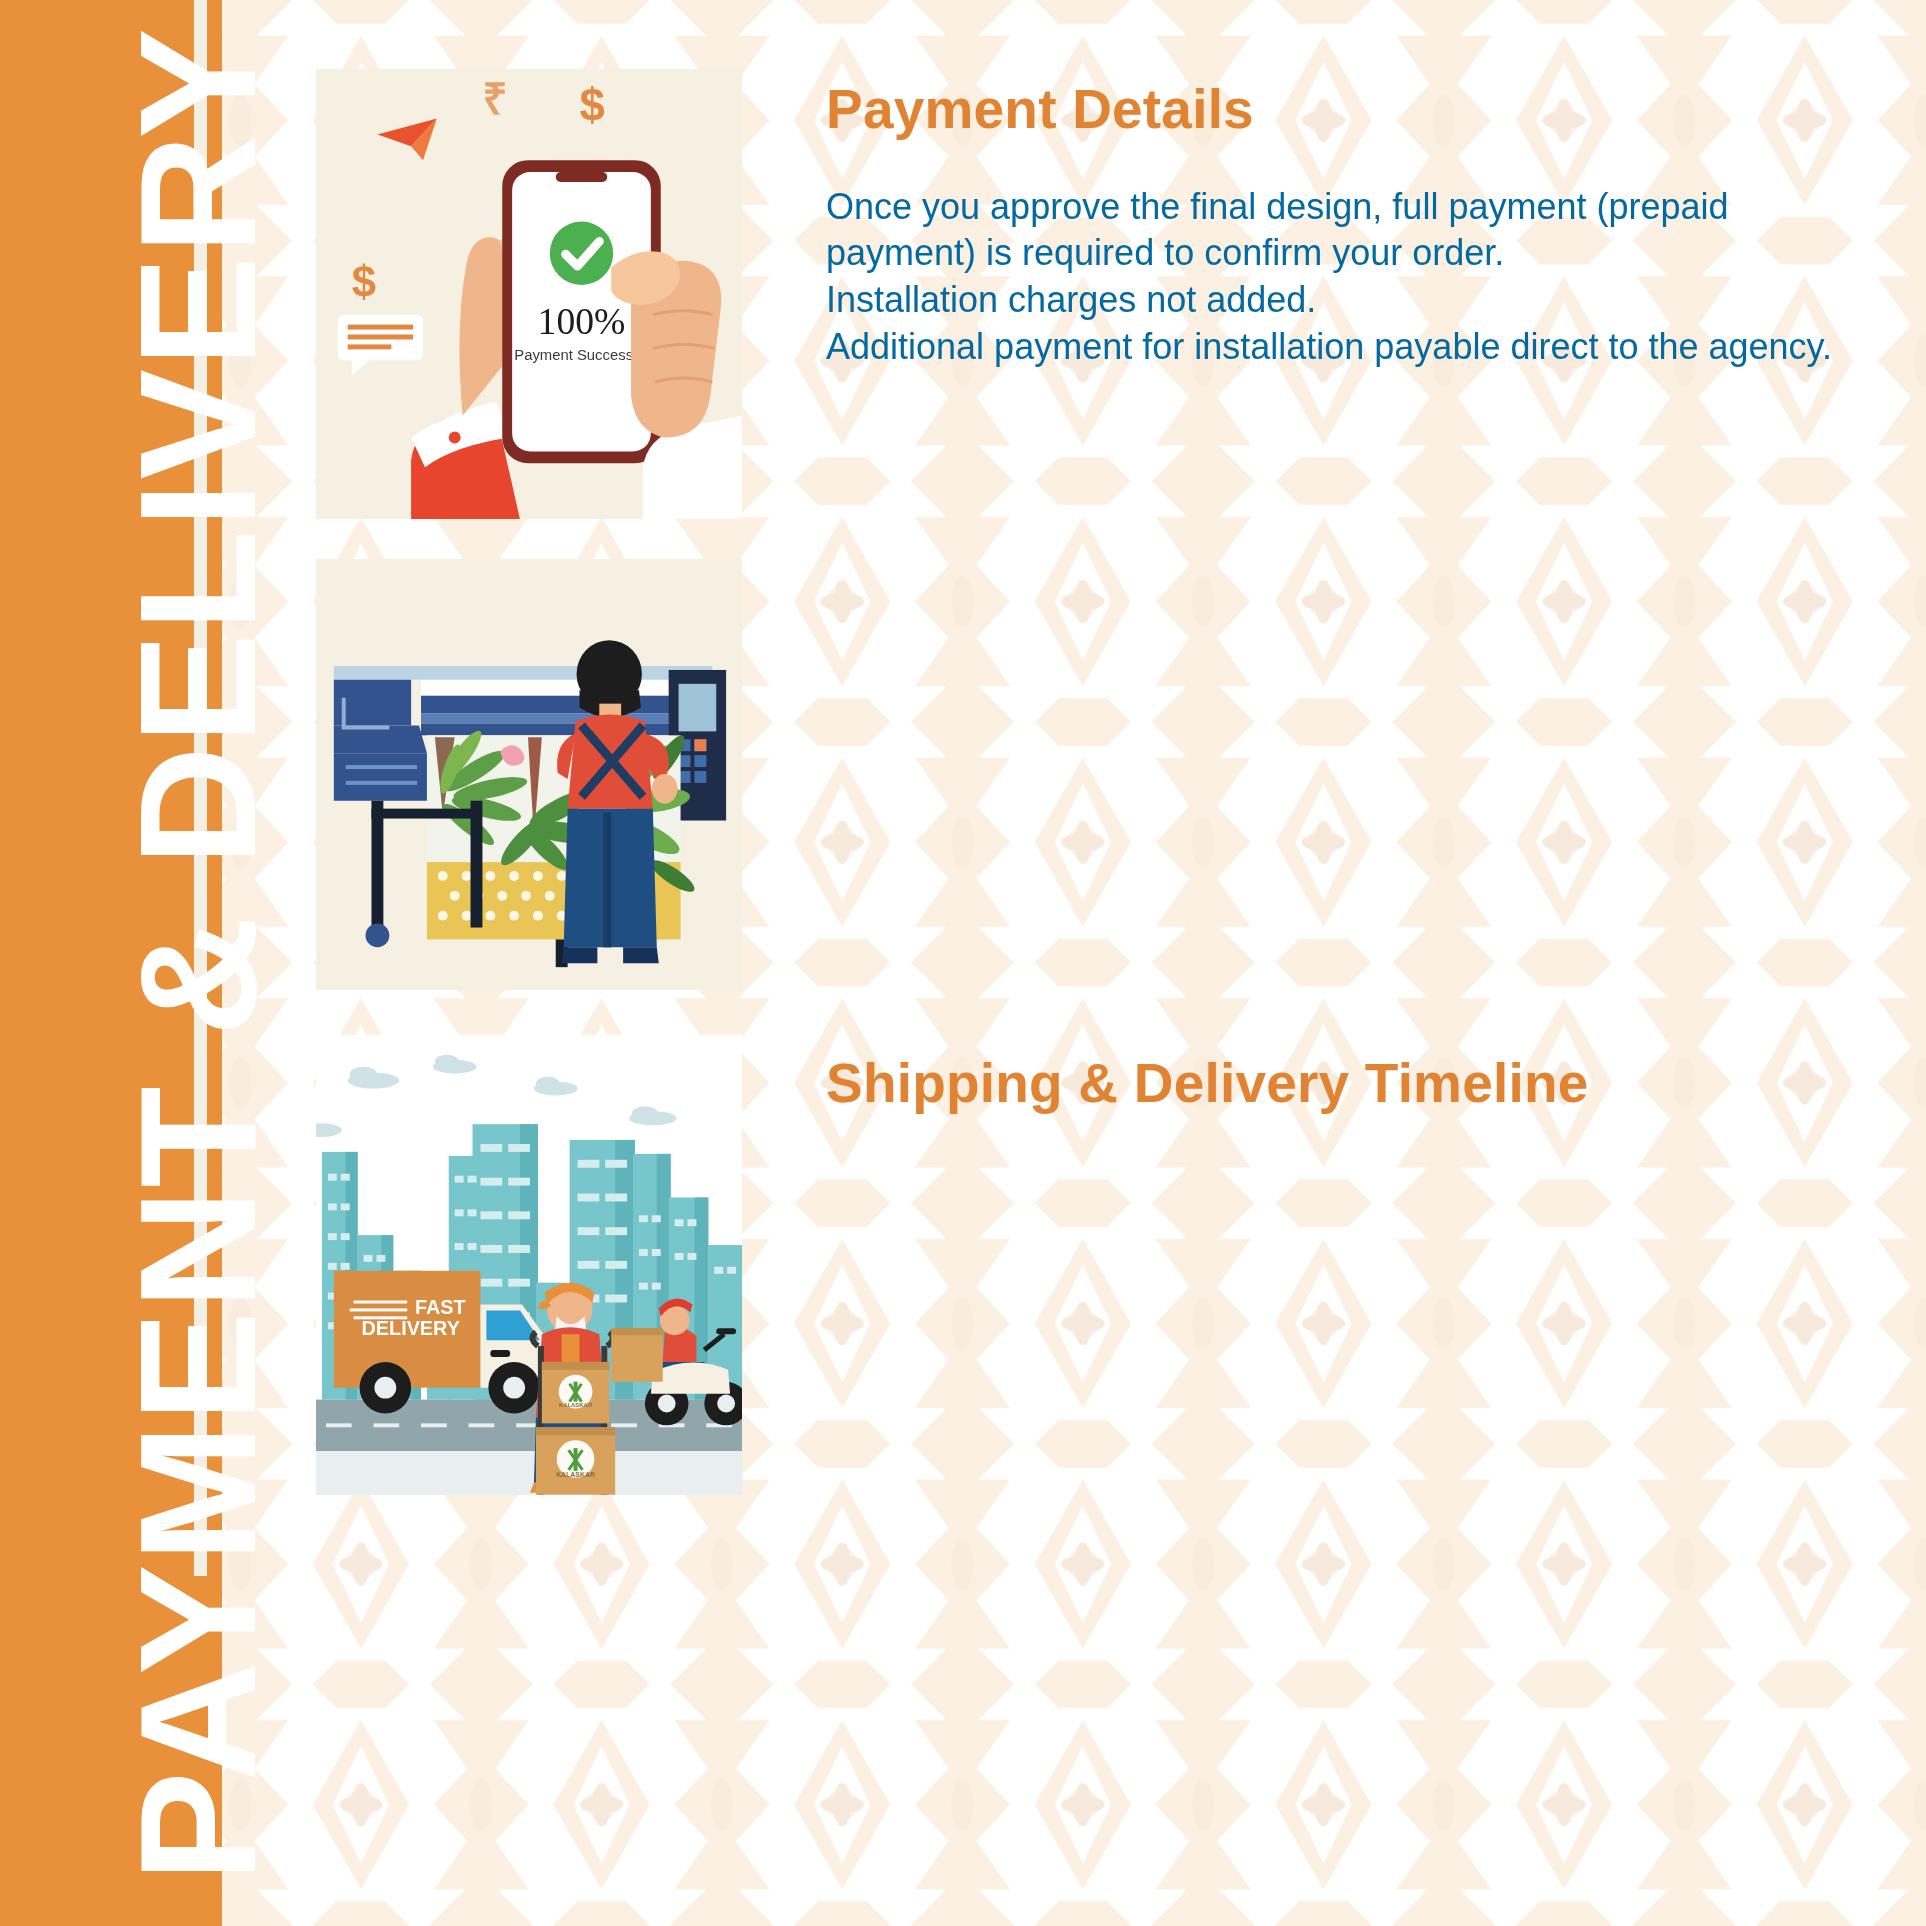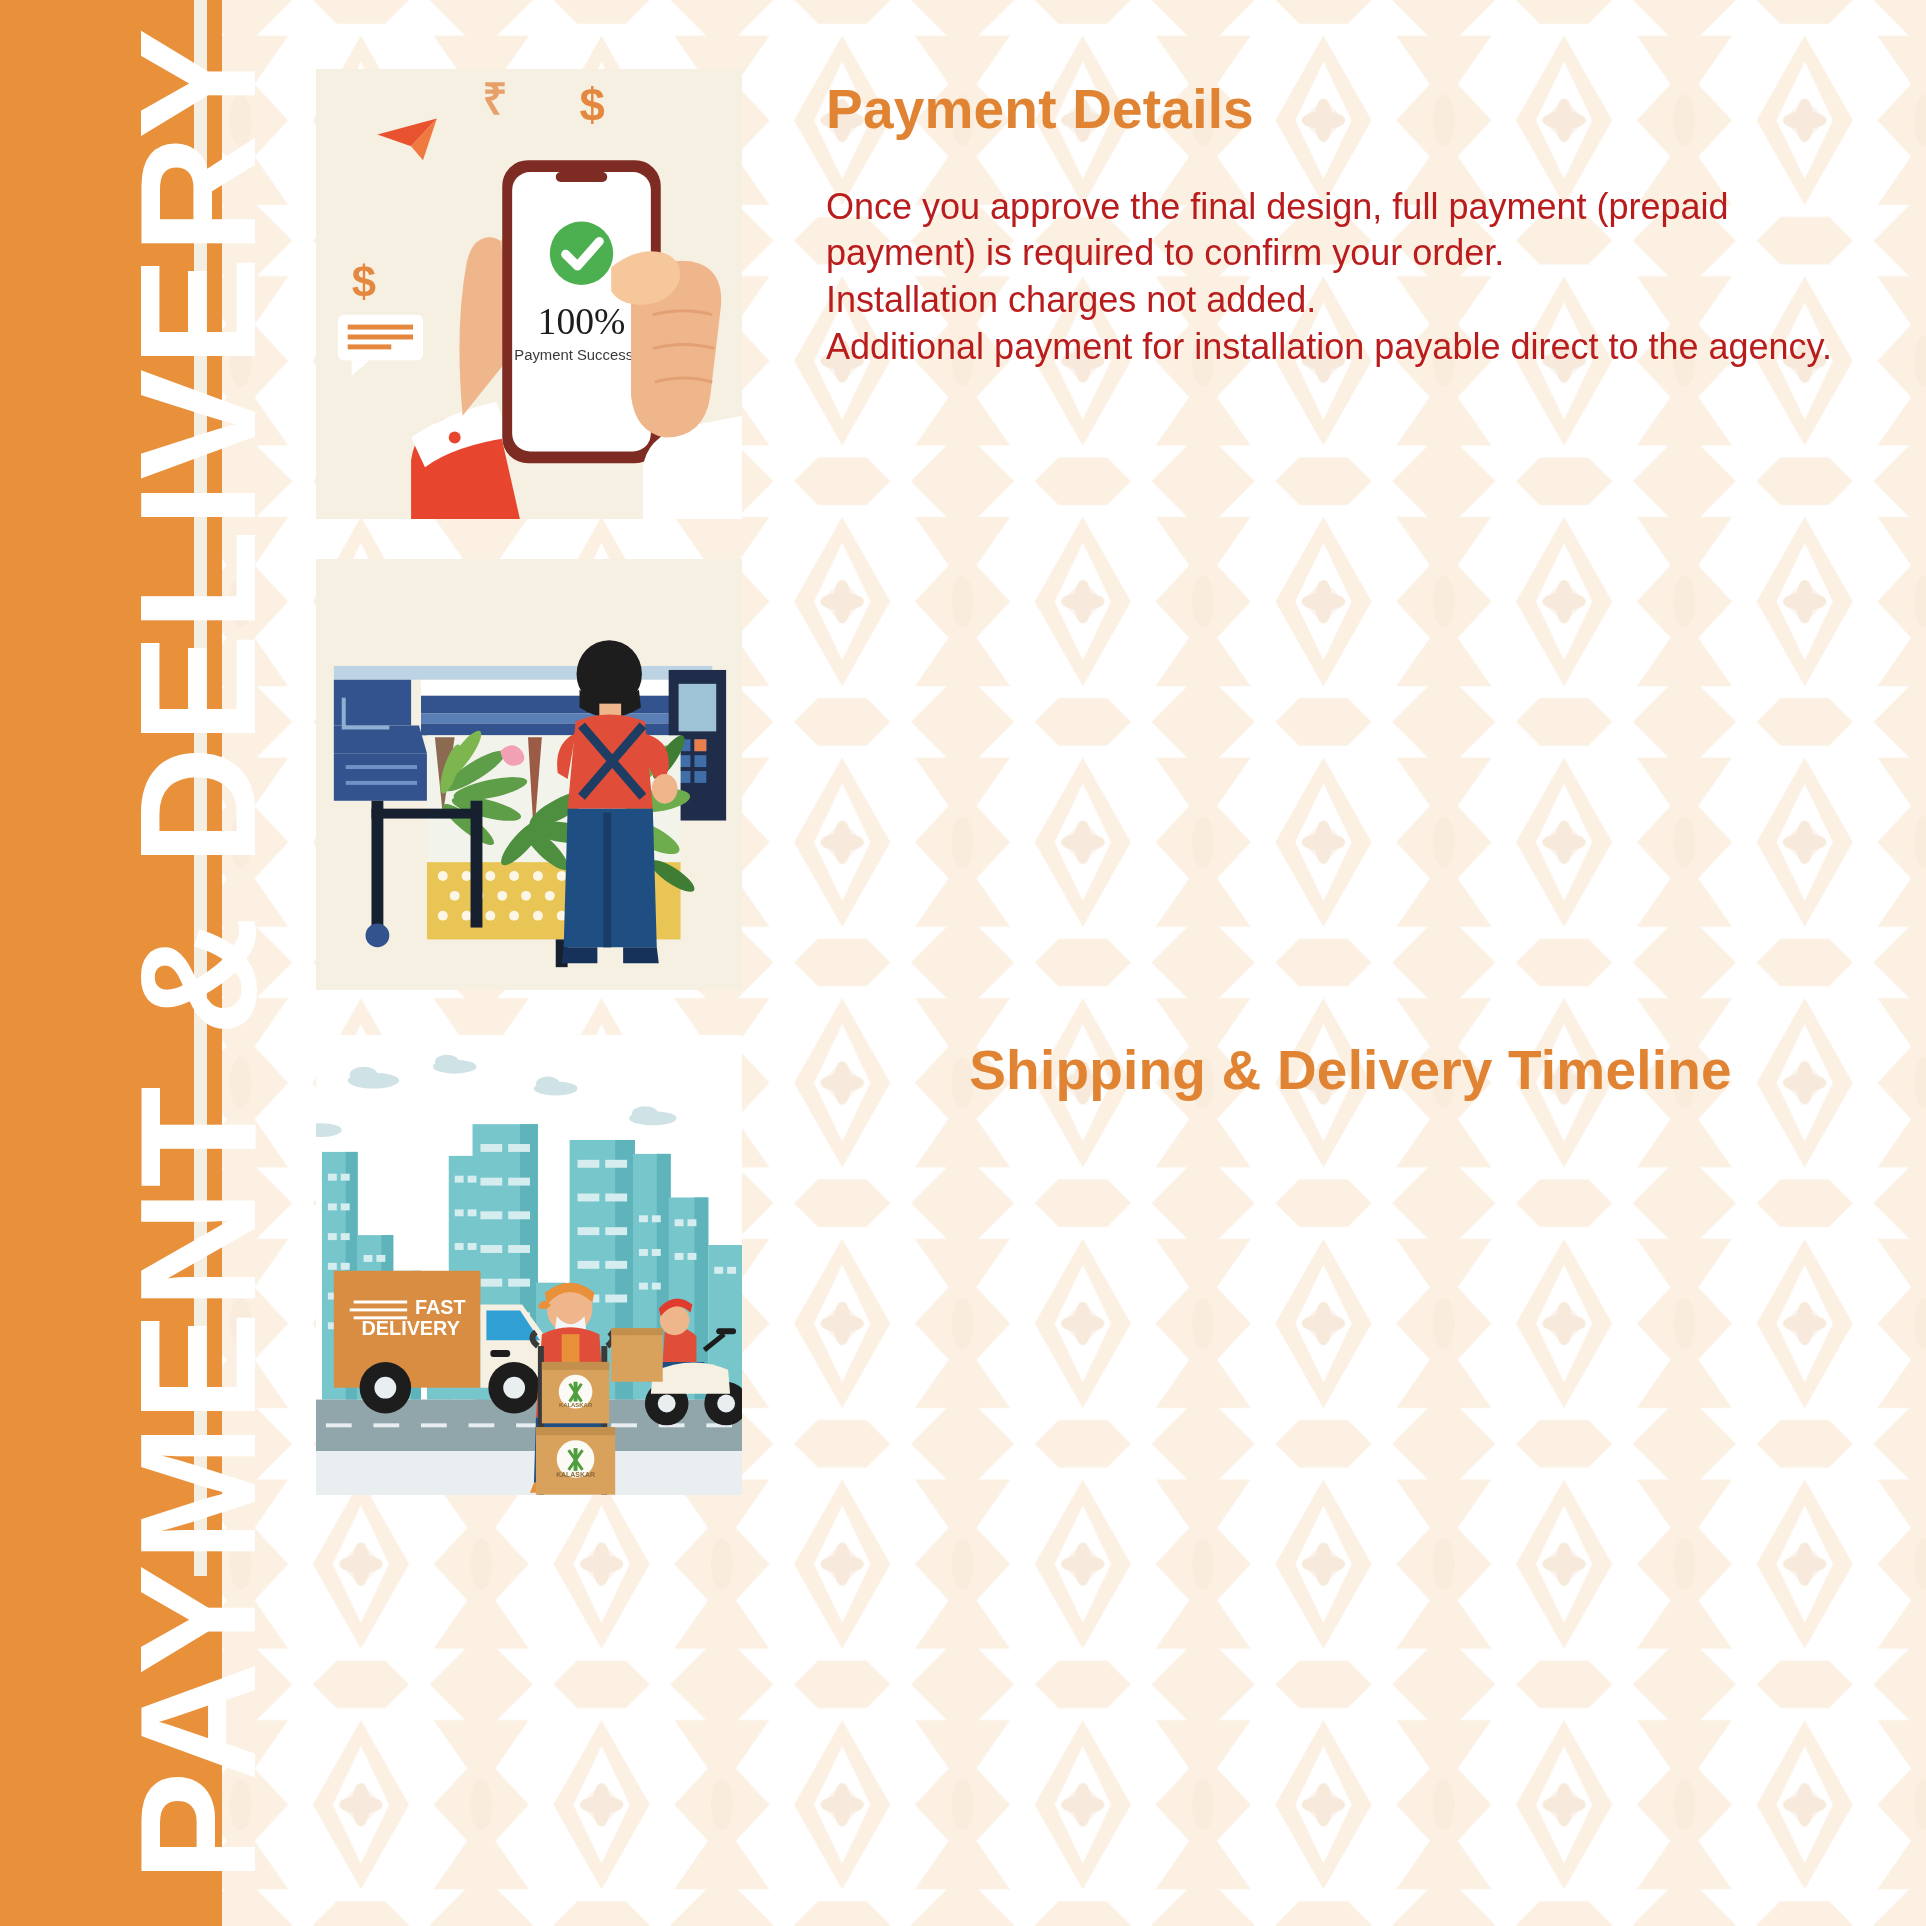--- a/index.html
+++ b/index.html
@@ -82,29 +82,29 @@
   .heading{
     color:#e08433;
     font-weight:bold;
     font-size:55px;
     letter-spacing:0.2px;
     line-height:1.1;
     font-family:"Liberation Sans", sans-serif;
   }
   .body{
     margin-top:44px;
-    color:#b91c1c;
+    color:#0369a1;
     font-size:36px;
     line-height:1.30;
     font-family:"Liberation Sans", sans-serif;
     white-space:pre-line;
   }
   #text-0{ top:10px; }
   #text-1{ top:20px; }
-  #text-2{ top:5px;text-align:center; }
+  #text-2{ top:18px; }
 
   
   .ill{ position:absolute; inset:0; }
 </style>
 </head>
 <body>
 
 <svg id="pattern-layer" width="1927" height="1927" viewBox="0 0 1946 1946" xmlns="http://www.w3.org/2000/svg">
   <defs>
     <pattern id="weave" width="243" height="243" patternUnits="userSpaceOnUse">

